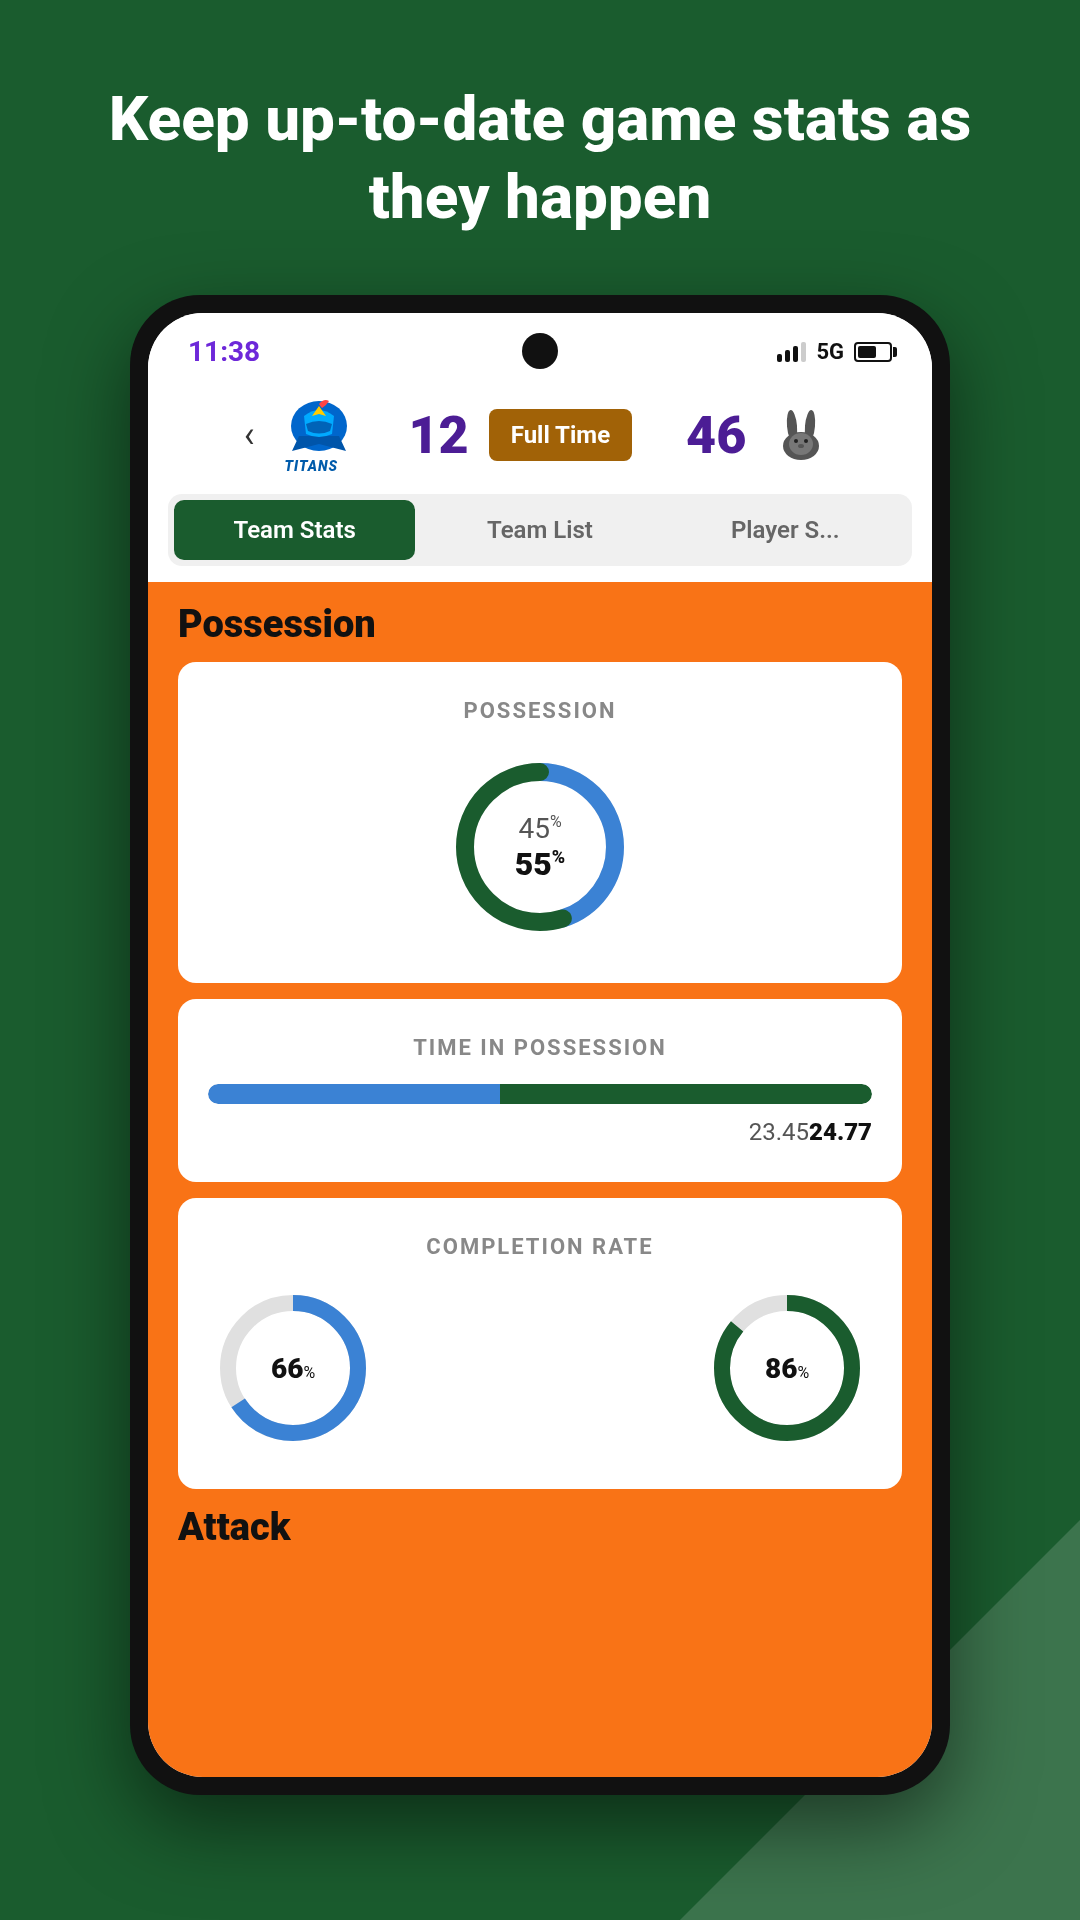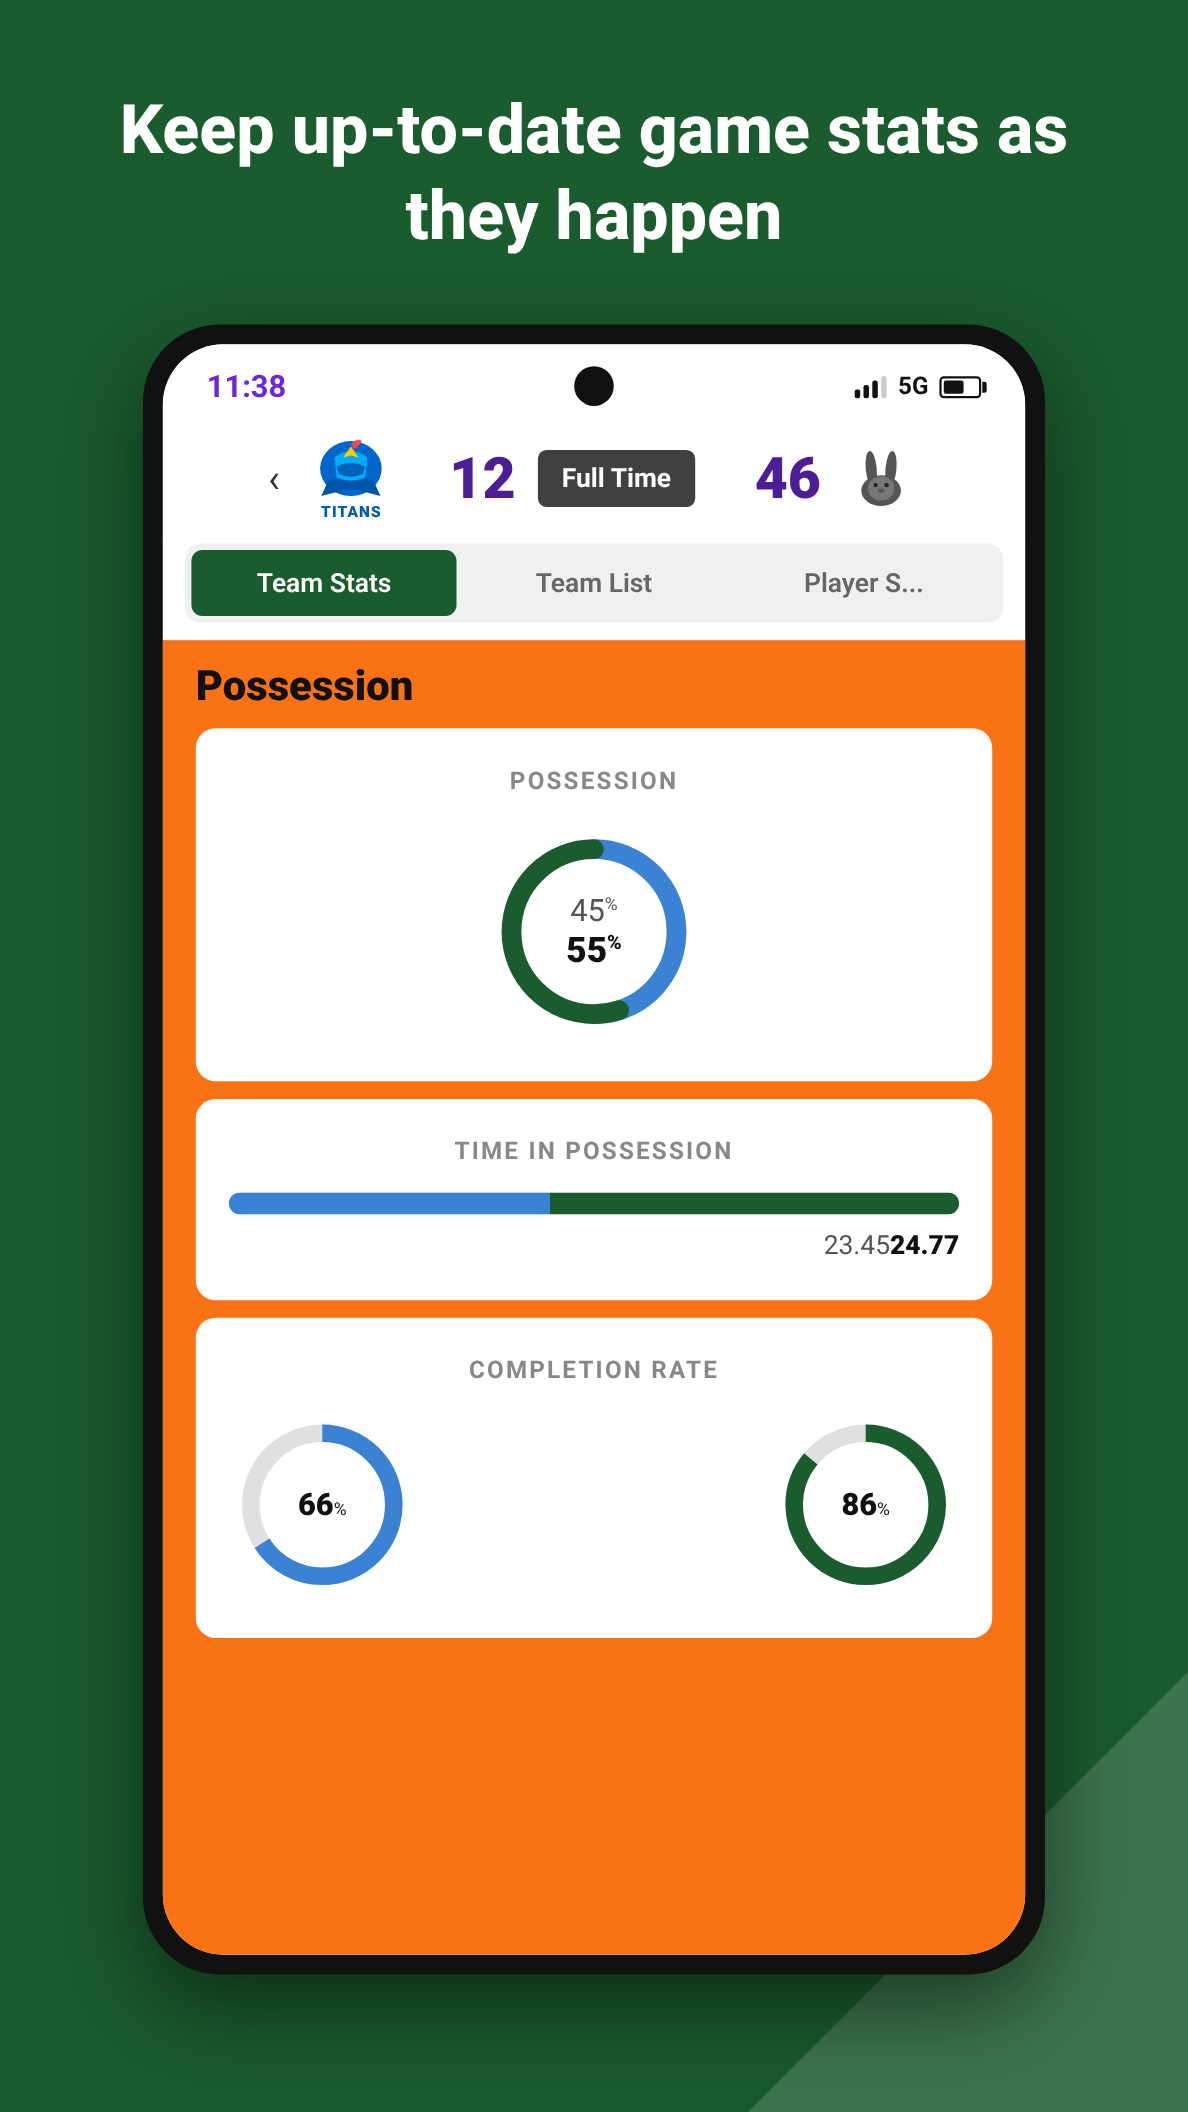--- a/index.html
+++ b/index.html
@@ -156,40 +156,41 @@
 
     .back-btn {
       font-size: 36px;
       color: #333;
       margin-right: 10px;
     }
 
     .team-logo {
       display: flex;
       flex-direction: column;
-      align-items: center;
+      align-items: flex-start;
+      font-style: italic;
     }
 
     .titans-text {
       font-size: 14px;
       font-weight: 900;
       color: #005bab;
       letter-spacing: 1px;
       margin-top: 2px;
     }
 
     .score {
       font-size: 52px;
       font-weight: 900;
       color: #4c1d95;
       margin-left: 34px;
     }
 
     .full-time-badge {
-      background: #404040;
+      background: #a16207;
       color: white;
       font-size: 24px;
       font-weight: 700;
       padding: 12px 22px;
       border-radius: 8px;
     }
 
     
     .tabs-container {
       background: white;
@@ -522,17 +523,18 @@
               <circle cx="85" cy="85" r="65" fill="none" stroke="#1a5c2e" stroke-width="16" stroke-dasharray="351 408" stroke-dashoffset="0" stroke-linecap="butt"></circle>
             </svg>
             <div class="donut-small-label">
               <span>86</span><span style="font-size:16px; font-weight:400">%</span>
             </div>
           </div>
 
         </div>
       </div>
 
+      <div class="attack-title">Attack</div>
 
     </div>
 
   </div>
 </div>
 
 </body></html>

